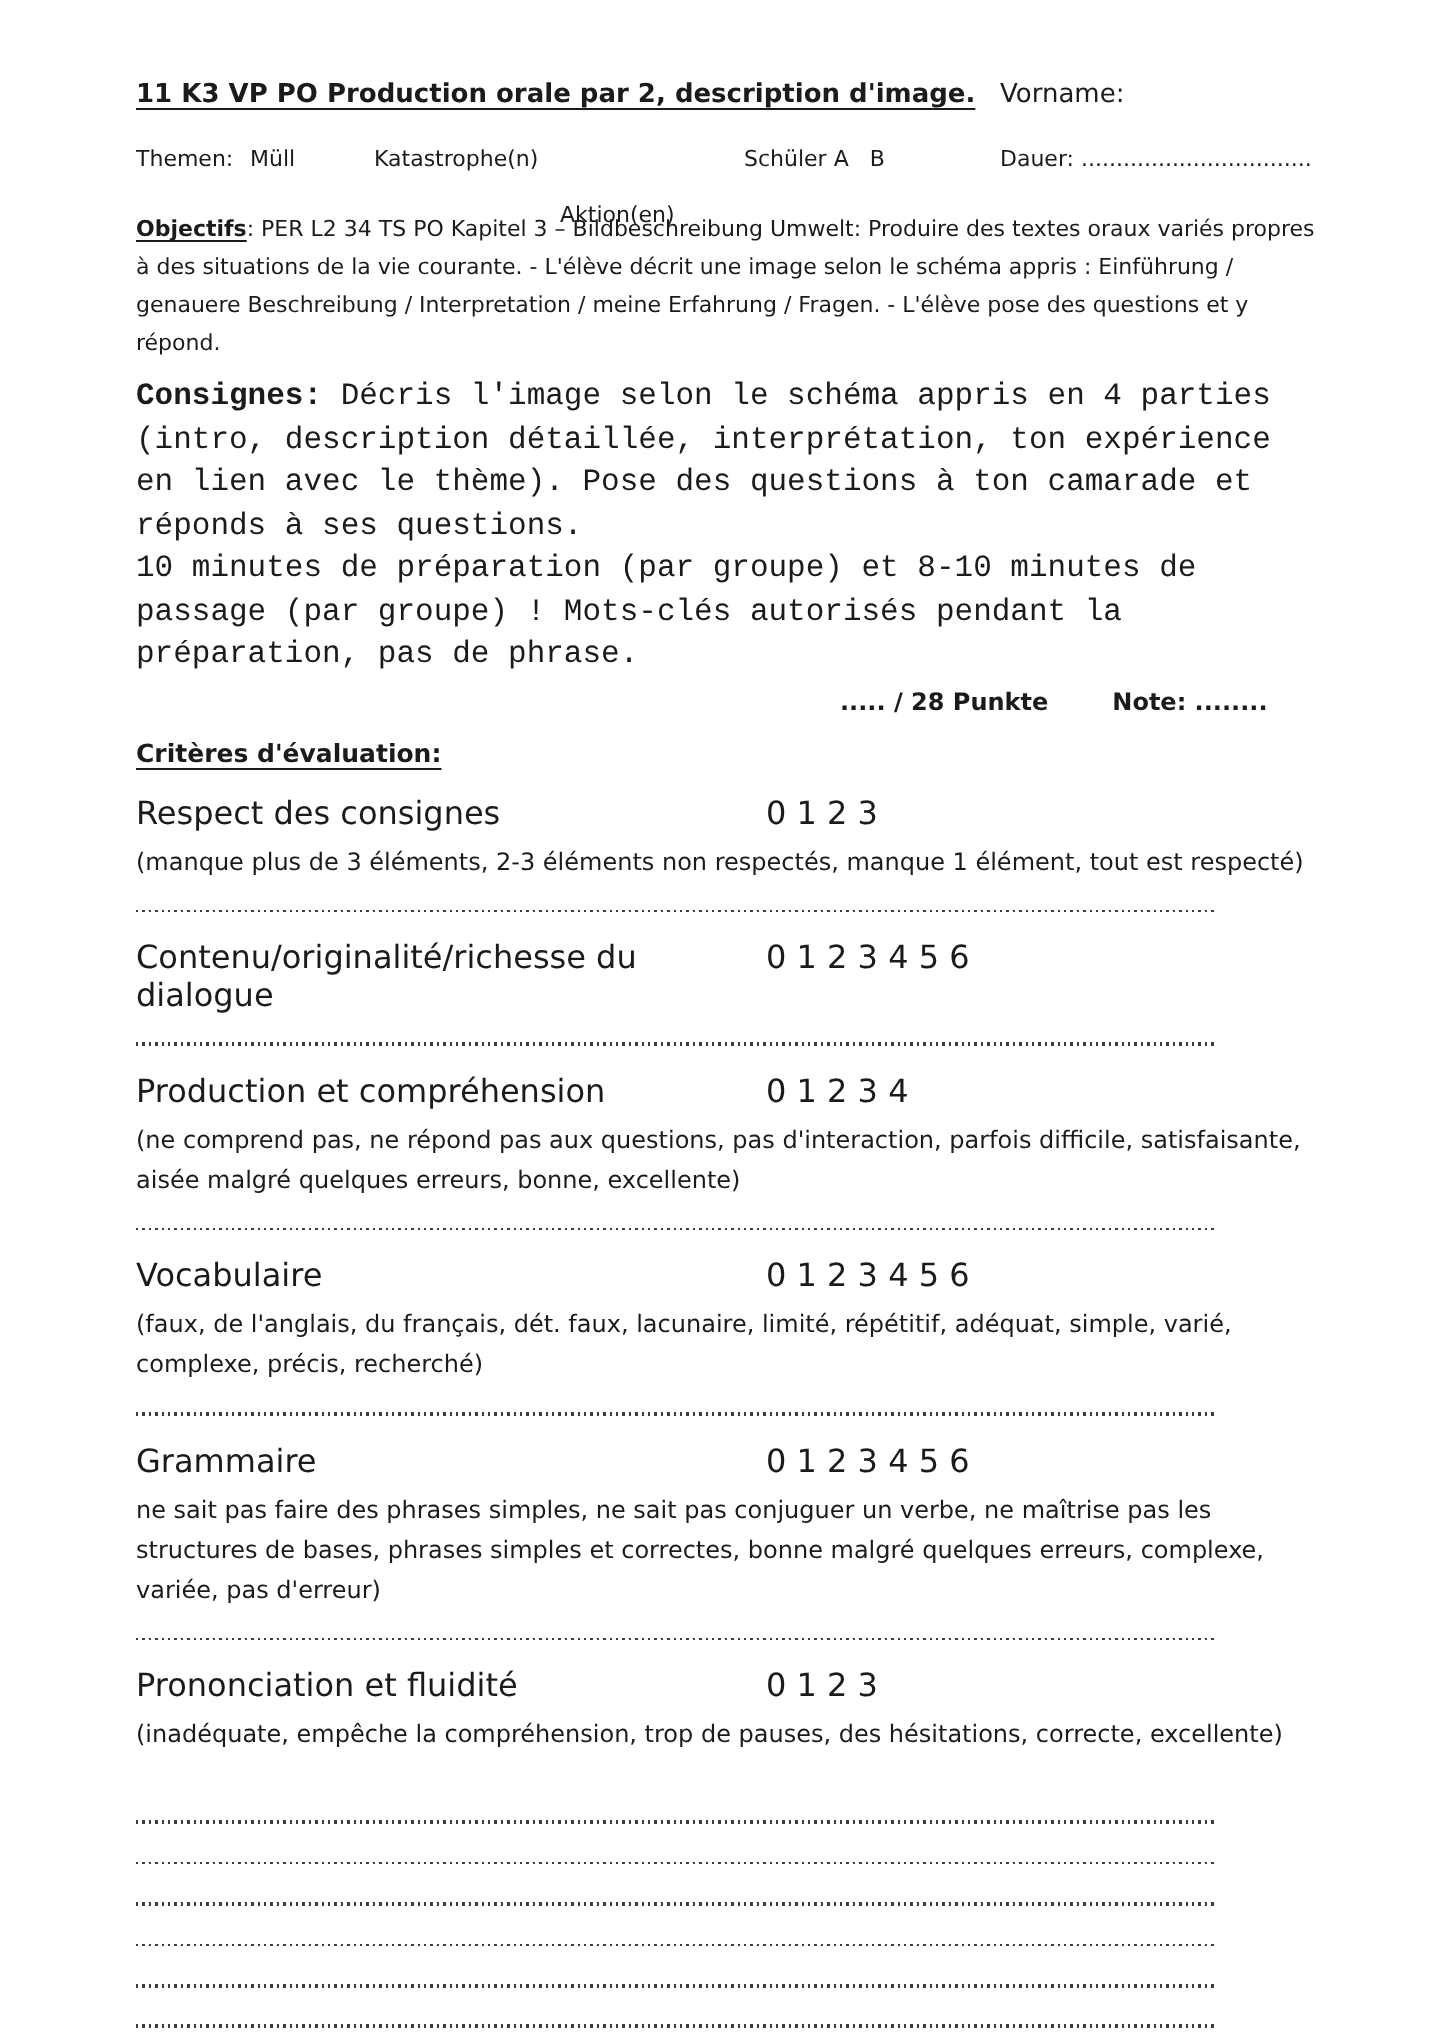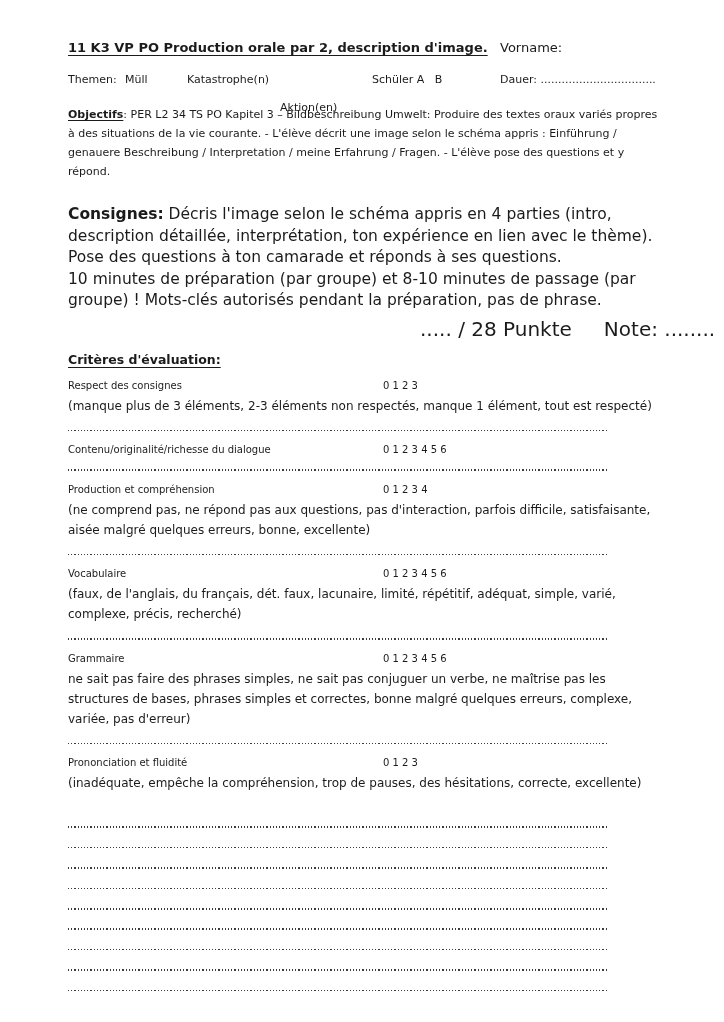--- a/index.html
+++ b/index.html
@@ -40,47 +40,49 @@
   
   .objectifs {
     margin-top: 15px;
     font-size: 11px;
     line-height: 19px;
   }
   .objectifs .lbl { font-weight: bold; text-decoration: underline; text-underline-offset: 2px; }
 
   
   .consignes {
-    margin-top: 23px;
+    margin-top: 7px;
     font-size: 15.5px;
     line-height: 21.5px;
+    font-family: Liberation Mono, monospace;
   }
   .consignes .lbl { font-weight: bold; }
   .consignes p { margin: 0; }
 
   
   .score-row {
     margin-top: 5px;
     margin-left: 352px;
-    font-size: 20px;
+    font-size: 12px;
     display: flex;
     gap: 32px;
     white-space: pre;
+    font-weight: bold;
   }
 
   
   .crit-heading {
     margin-top: 11px;
     font-size: 12.5px;
     font-weight: bold;
     text-decoration: underline;
     text-underline-offset: 3px;
   }
   .crit { margin-top: 13px; }
-  .crit-row { display: flex; font-size: 10px; align-items: flex-end; }
+  .crit-row { display: flex; font-size: 16px; }
   .crit-name { width: 315px; flex: none; }
   .crit-scale { white-space: pre; }
   .crit-desc {
     margin-top: 5px;
     font-size: 12px;
     line-height: 20px;
   }
   .dotline {
     width: 540px;
     height: 1.6px;

